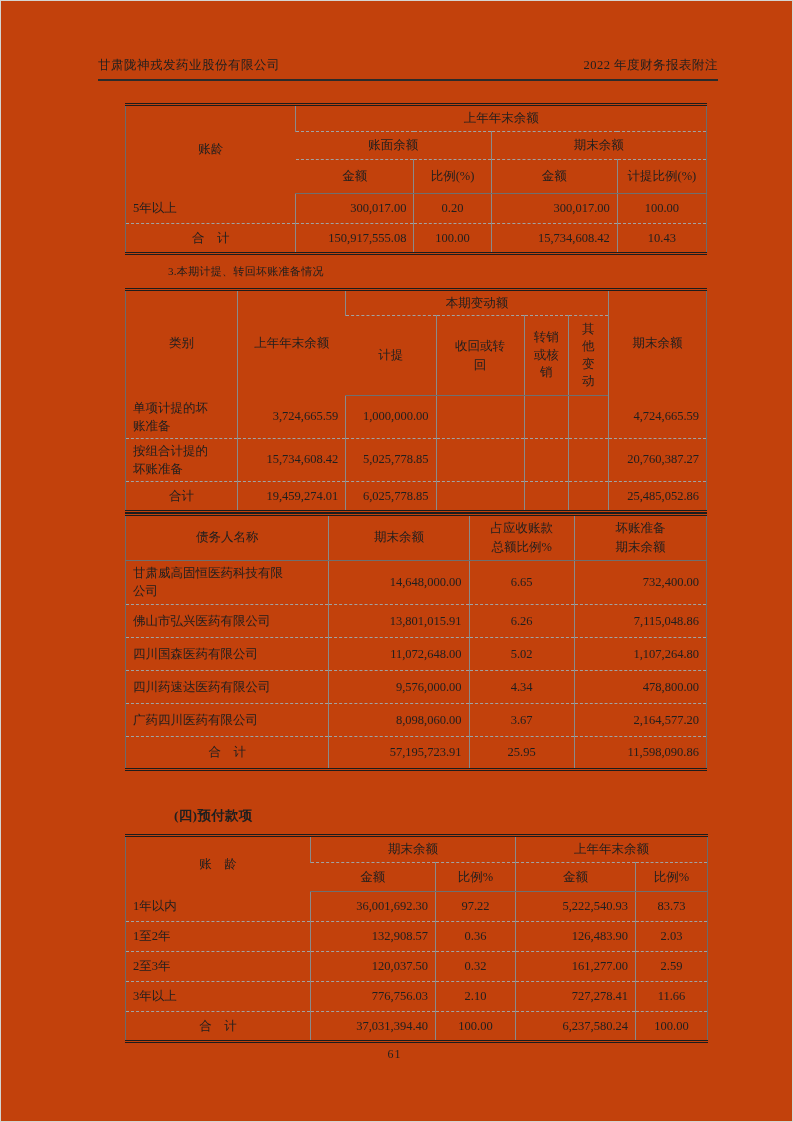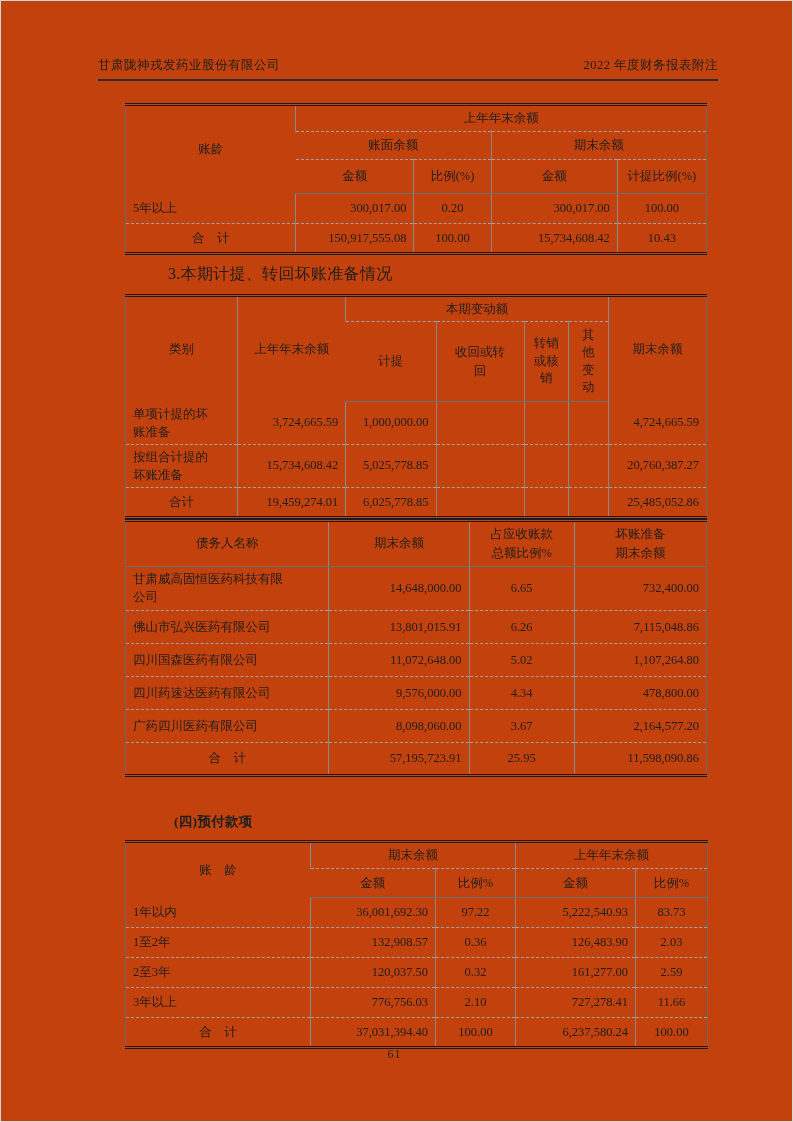--- a/index.html
+++ b/index.html
@@ -33,21 +33,21 @@
   .ctr  { text-align:center; }
   .lbl  { text-align:left; }
   .wrap6  { display:inline-block; width:6em;   line-height:1.45; text-align:left; }
   .wrap4  { display:inline-block; width:4em;   line-height:1.45; }
   .wrap2  { display:inline-block; width:2.1em; line-height:1.4; }
   .wrap1  { display:inline-block; width:1.1em; line-height:1.4; }
   .wrap55 { display:inline-block; width:5.5em; line-height:1.5; }
   .wrap45 { display:inline-block; width:4.5em; line-height:1.5; text-align:center; }
   .nameWrap { display:inline-block; max-width:12.2em; line-height:1.5; }
 
-  .sec-title { font-size:16px; margin:9px 0 9px 43px; letter-spacing:.3px; }
+  .sec-title { font-size:11px; margin:9px 0 9px 43px; letter-spacing:.3px; }
   .sec-title.bold { font-weight:bold; margin-left:49px; font-size:13.5px;margin-top:36px; }
 
   .t1 td { height:30px; }
   .t1 thead tr:nth-child(1) th { height:27px; }
   .t1 thead tr:nth-child(2) th { height:28px; }
   .t1 thead tr:nth-child(3) th { height:34px; }
 
   .t2 thead tr:nth-child(1) th { height:26px; }
   .t2 thead tr:nth-child(2) th { height:80px; }
   .t2 td { height:30px; }

